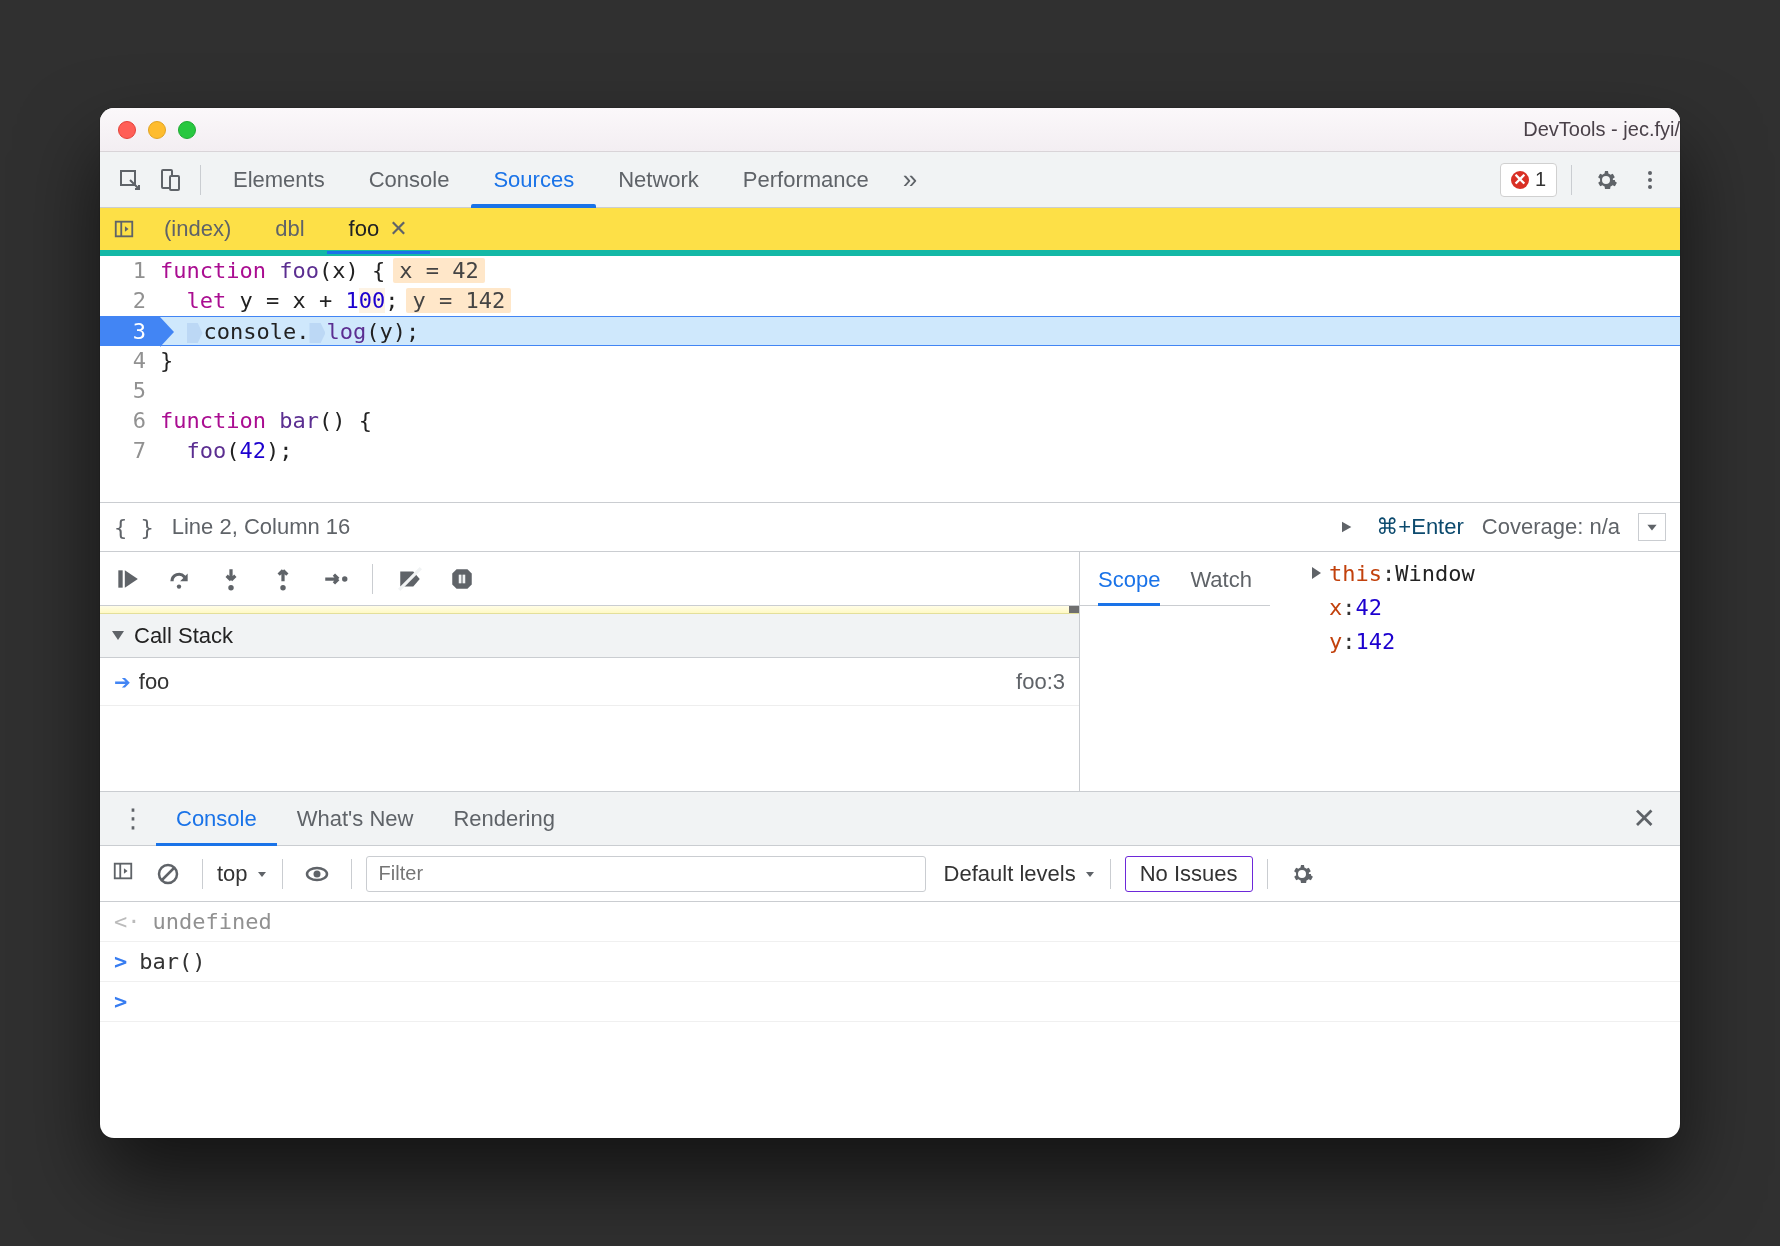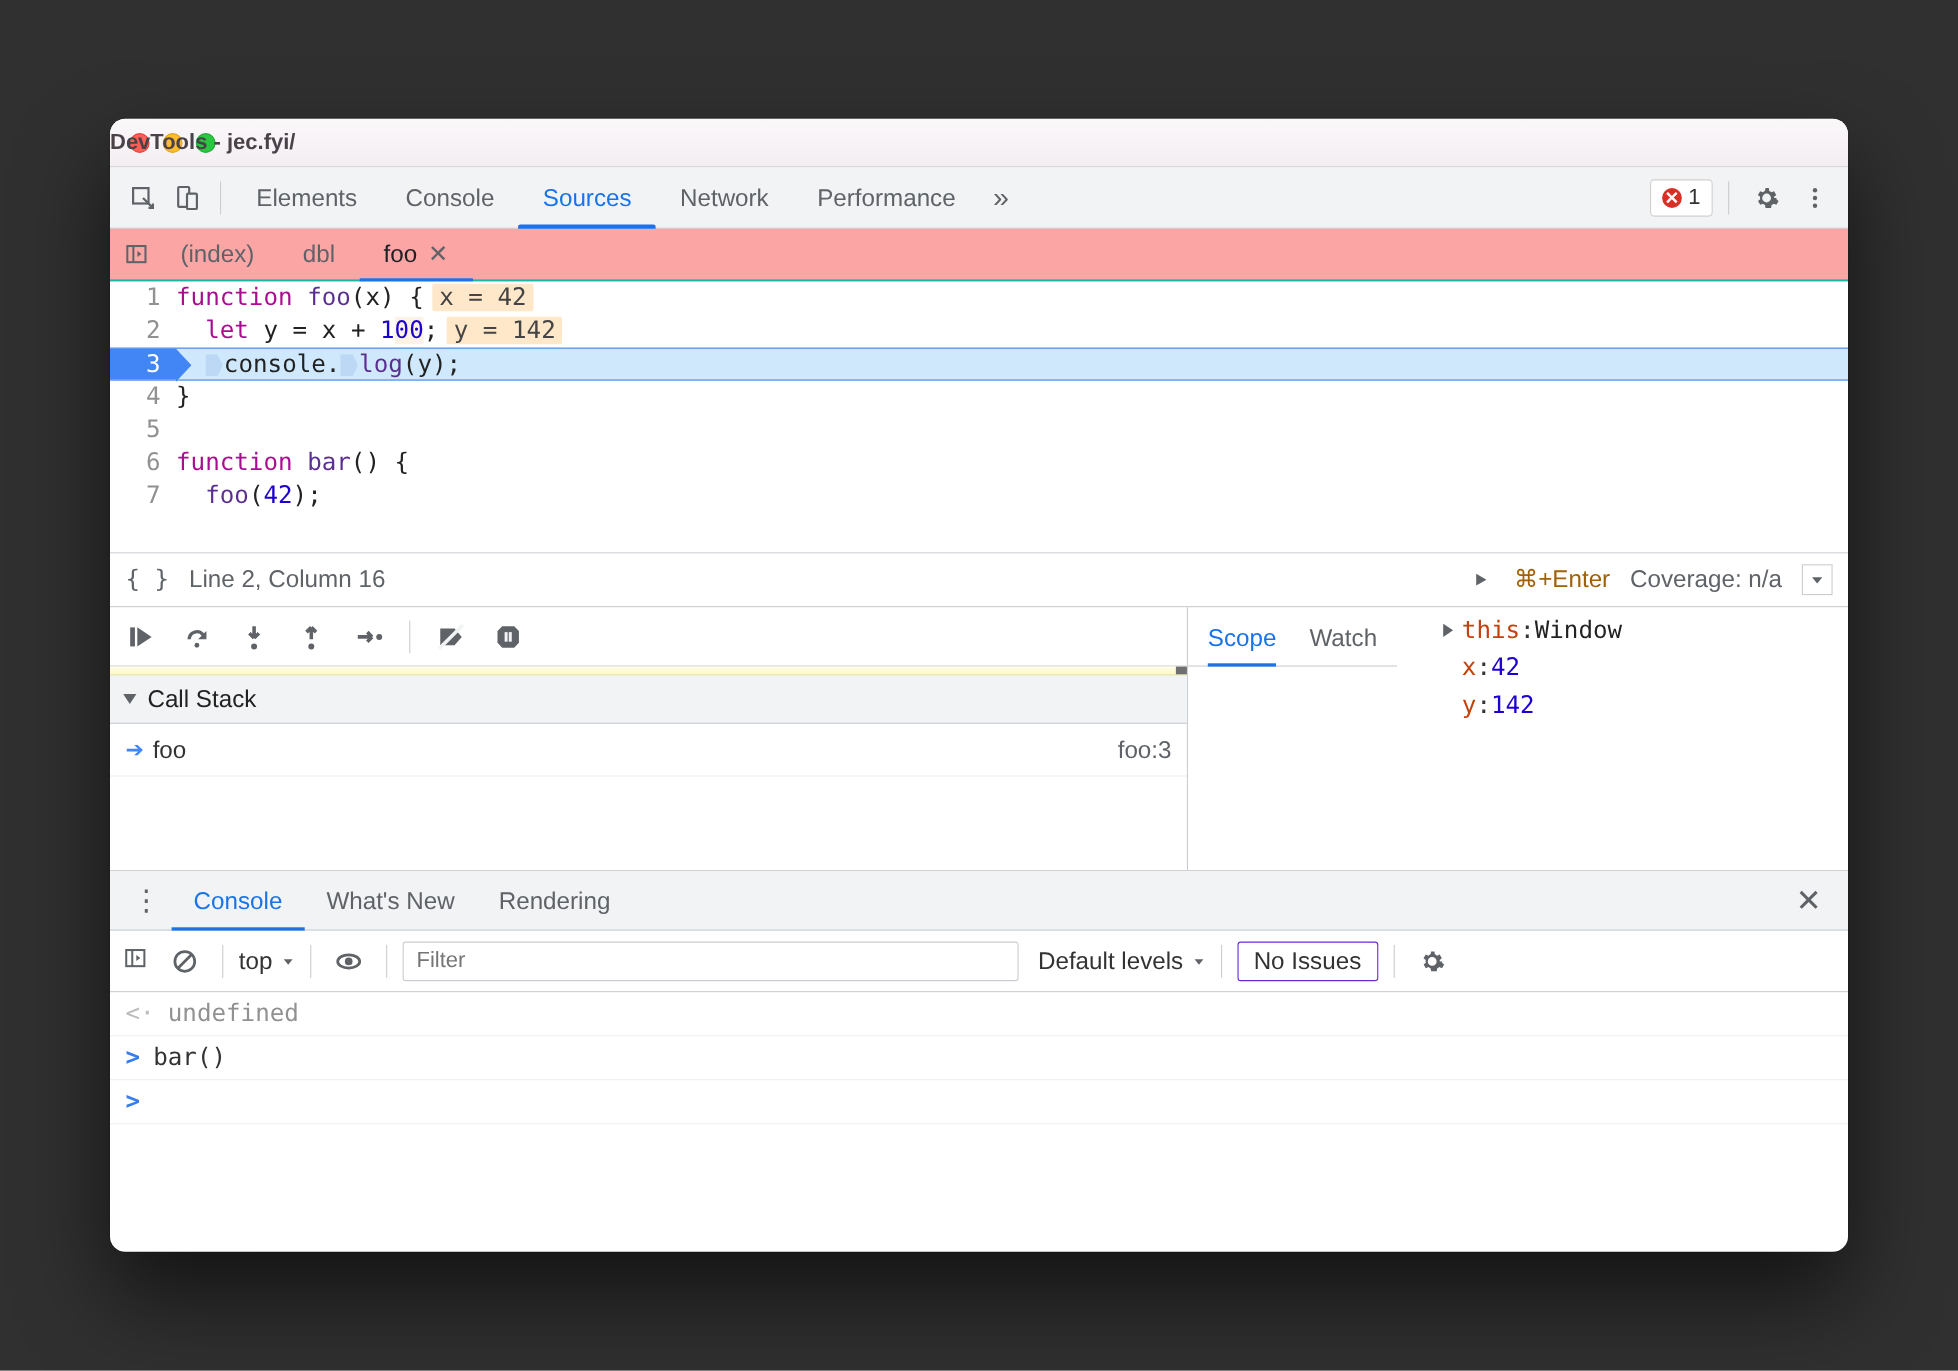--- a/index.html
+++ b/index.html
@@ -31,21 +31,21 @@
   border-bottom: 1px solid #d9d4d8;
   display: flex;
   align-items: center;
   position: relative;
 }
 .traffic { display: flex; gap: 12px; padding-left: 18px; }
 .dot { width: 18px; height: 18px; border-radius: 50%; }
 .dot.red { background: #ff5f57; border: 1px solid #e34239; }
 .dot.yellow { background: #febc2e; border: 1px solid #e0a323; }
 .dot.green { background: #28c840; border: 1px solid #21a934; }
-.title { position: absolute; left: 0; right: 0; text-align: left; font-weight: 700; font-size: 20px; color: #4a4149; }
+.title { position: absolute; left: 0; right: 0; text-align: right; font-weight: 400; font-size: 20px; color: #4a4149; }
 
 .tabstrip {
   height: 56px;
   background: #f1f3f4;
   border-bottom: 1px solid #cacdd1;
   display: flex;
   align-items: center;
   padding: 0 10px;
   gap: 0;
 }
@@ -54,21 +54,21 @@
 .vsep { width: 1px; height: 30px; background: #cacdd1; margin: 0 10px; }
 .main-tab { padding: 0 22px; height: 56px; display:flex; align-items:center; color:#5f6368; font-size: 22px; cursor:pointer; position:relative; }
 .main-tab.active { color:#1a73e8; }
 .main-tab.active::after { content:""; position:absolute; left:0; right:0; bottom:0; height:4px; background:#1a73e8; border-radius:2px 2px 0 0; }
 .chev-more { color:#5f6368; padding:0 12px; font-size:26px; }
 .right-controls { margin-left:auto; display:flex; align-items:center; gap:4px; }
 .errbadge { display:flex; align-items:center; gap:6px; border:1px solid #d0d0d0; background:#fff; border-radius:4px; padding:2px 10px; height:34px; color:#333; font-size:20px;}
 .errbadge .circ { width:18px; height:18px; border-radius:50%; background:#d93025; color:#fff; display:flex; align-items:center; justify-content:center; font-size:16px; font-weight:700; }
 
 .filetabs {
-  height: 48px; border-bottom: 2px solid #14b8a6; display:flex; align-items:center; background:#fca5a5;
+  height: 48px; border-bottom: 6px solid #14b8a6; display:flex; align-items:center; background:#fde047;
   padding-left:6px;
 }
 .filetabs .showpane { width:36px; display:flex; justify-content:center; color:#5f6368;}
 .file-tab { padding:0 22px; height:48px; display:flex; align-items:center; color:#5f6368; font-size:22px; cursor:pointer; gap:10px; position:relative;}
 .file-tab.active { color:#202124; }
 .file-tab.active::after { content:""; position:absolute; left:0; right:0; bottom:-1px; height:3px; background:#1a73e8; }
 .file-tab .close { color:#5f6368; font-size:22px; }
 
 .editor { flex: 0 0 auto; height: 246px; overflow:hidden; font-family: Menlo, Consolas, monospace; font-size: 22px; color:#222; position:relative; background:#fff;}
 .line { display:flex; height:30px; line-height:30px; }
@@ -82,21 +82,21 @@
 .inline-hint { background:#ffe7c9; padding:0 6px; border-radius:2px; color:#444; margin-left:8px; }
 .neg-step { background:#fdf3e5;}
 .line.paused { background:#cfe8fc; border-top:1px solid #4285f4; border-bottom:1px solid #4285f4; }
 .line.paused .gutter { background:#4285f4; color:#fff; }
 .line.paused .gutter::before { content:""; position:absolute; right:-14px; top:0; width:0; height:0; border-top:15px solid transparent; border-bottom:15px solid transparent; border-left:14px solid #4285f4; }
 .callmark { display:inline-block; width:16px; height:20px; background:#bcd8f5; clip-path: polygon(0 0, 70% 0, 100% 50%, 70% 100%, 0 100%); vertical-align:middle; margin-right:1px; }
 
 .statusbar { height:50px; border-top:1px solid #cacdd1; border-bottom:1px solid #cacdd1; background:#fff; display:flex; align-items:center; padding:0 14px; color:#5f6368; font-size:22px; gap:18px;}
 .statusbar .braces { font-family:Menlo,monospace;}
 .statusbar .right { margin-left:auto; display:flex; align-items:center; gap:18px;}
-.kbd-run { display:flex; align-items:center; gap:22px; color:#a16207;}
+.kbd-run { display:flex; align-items:center; gap:22px; color:#0c4a6e;}
 .kbd-run svg { width:16px; height:16px; fill:#5f6368;}
 .dropdown-ind { border:1px solid #cacdd1; width:28px; height:28px; display:flex; align-items:center; justify-content:center;}
 
 .dbgarea { display:flex; border-bottom:1px solid #cacdd1; flex:0 0 auto; height:240px;}
 .dbg-left { flex:1; display:flex; flex-direction:column; border-right:1px solid #cacdd1;}
 .dbg-right { width:600px; display:flex; flex-direction:row;}
 .dbg-toolbar { height:54px; display:flex; align-items:center; padding:0 12px; gap:22px; border-bottom:1px solid #cacdd1;}
 .dbg-toolbar .resume svg { fill:#1a73e8;}
 .dbg-toolbar .dico { color:#5f6368; width:30px; height:30px; display:flex; align-items:center; justify-content:center;}
 .dbg-toolbar .dico svg { width:26px; height:26px; fill:#5f6368;}

